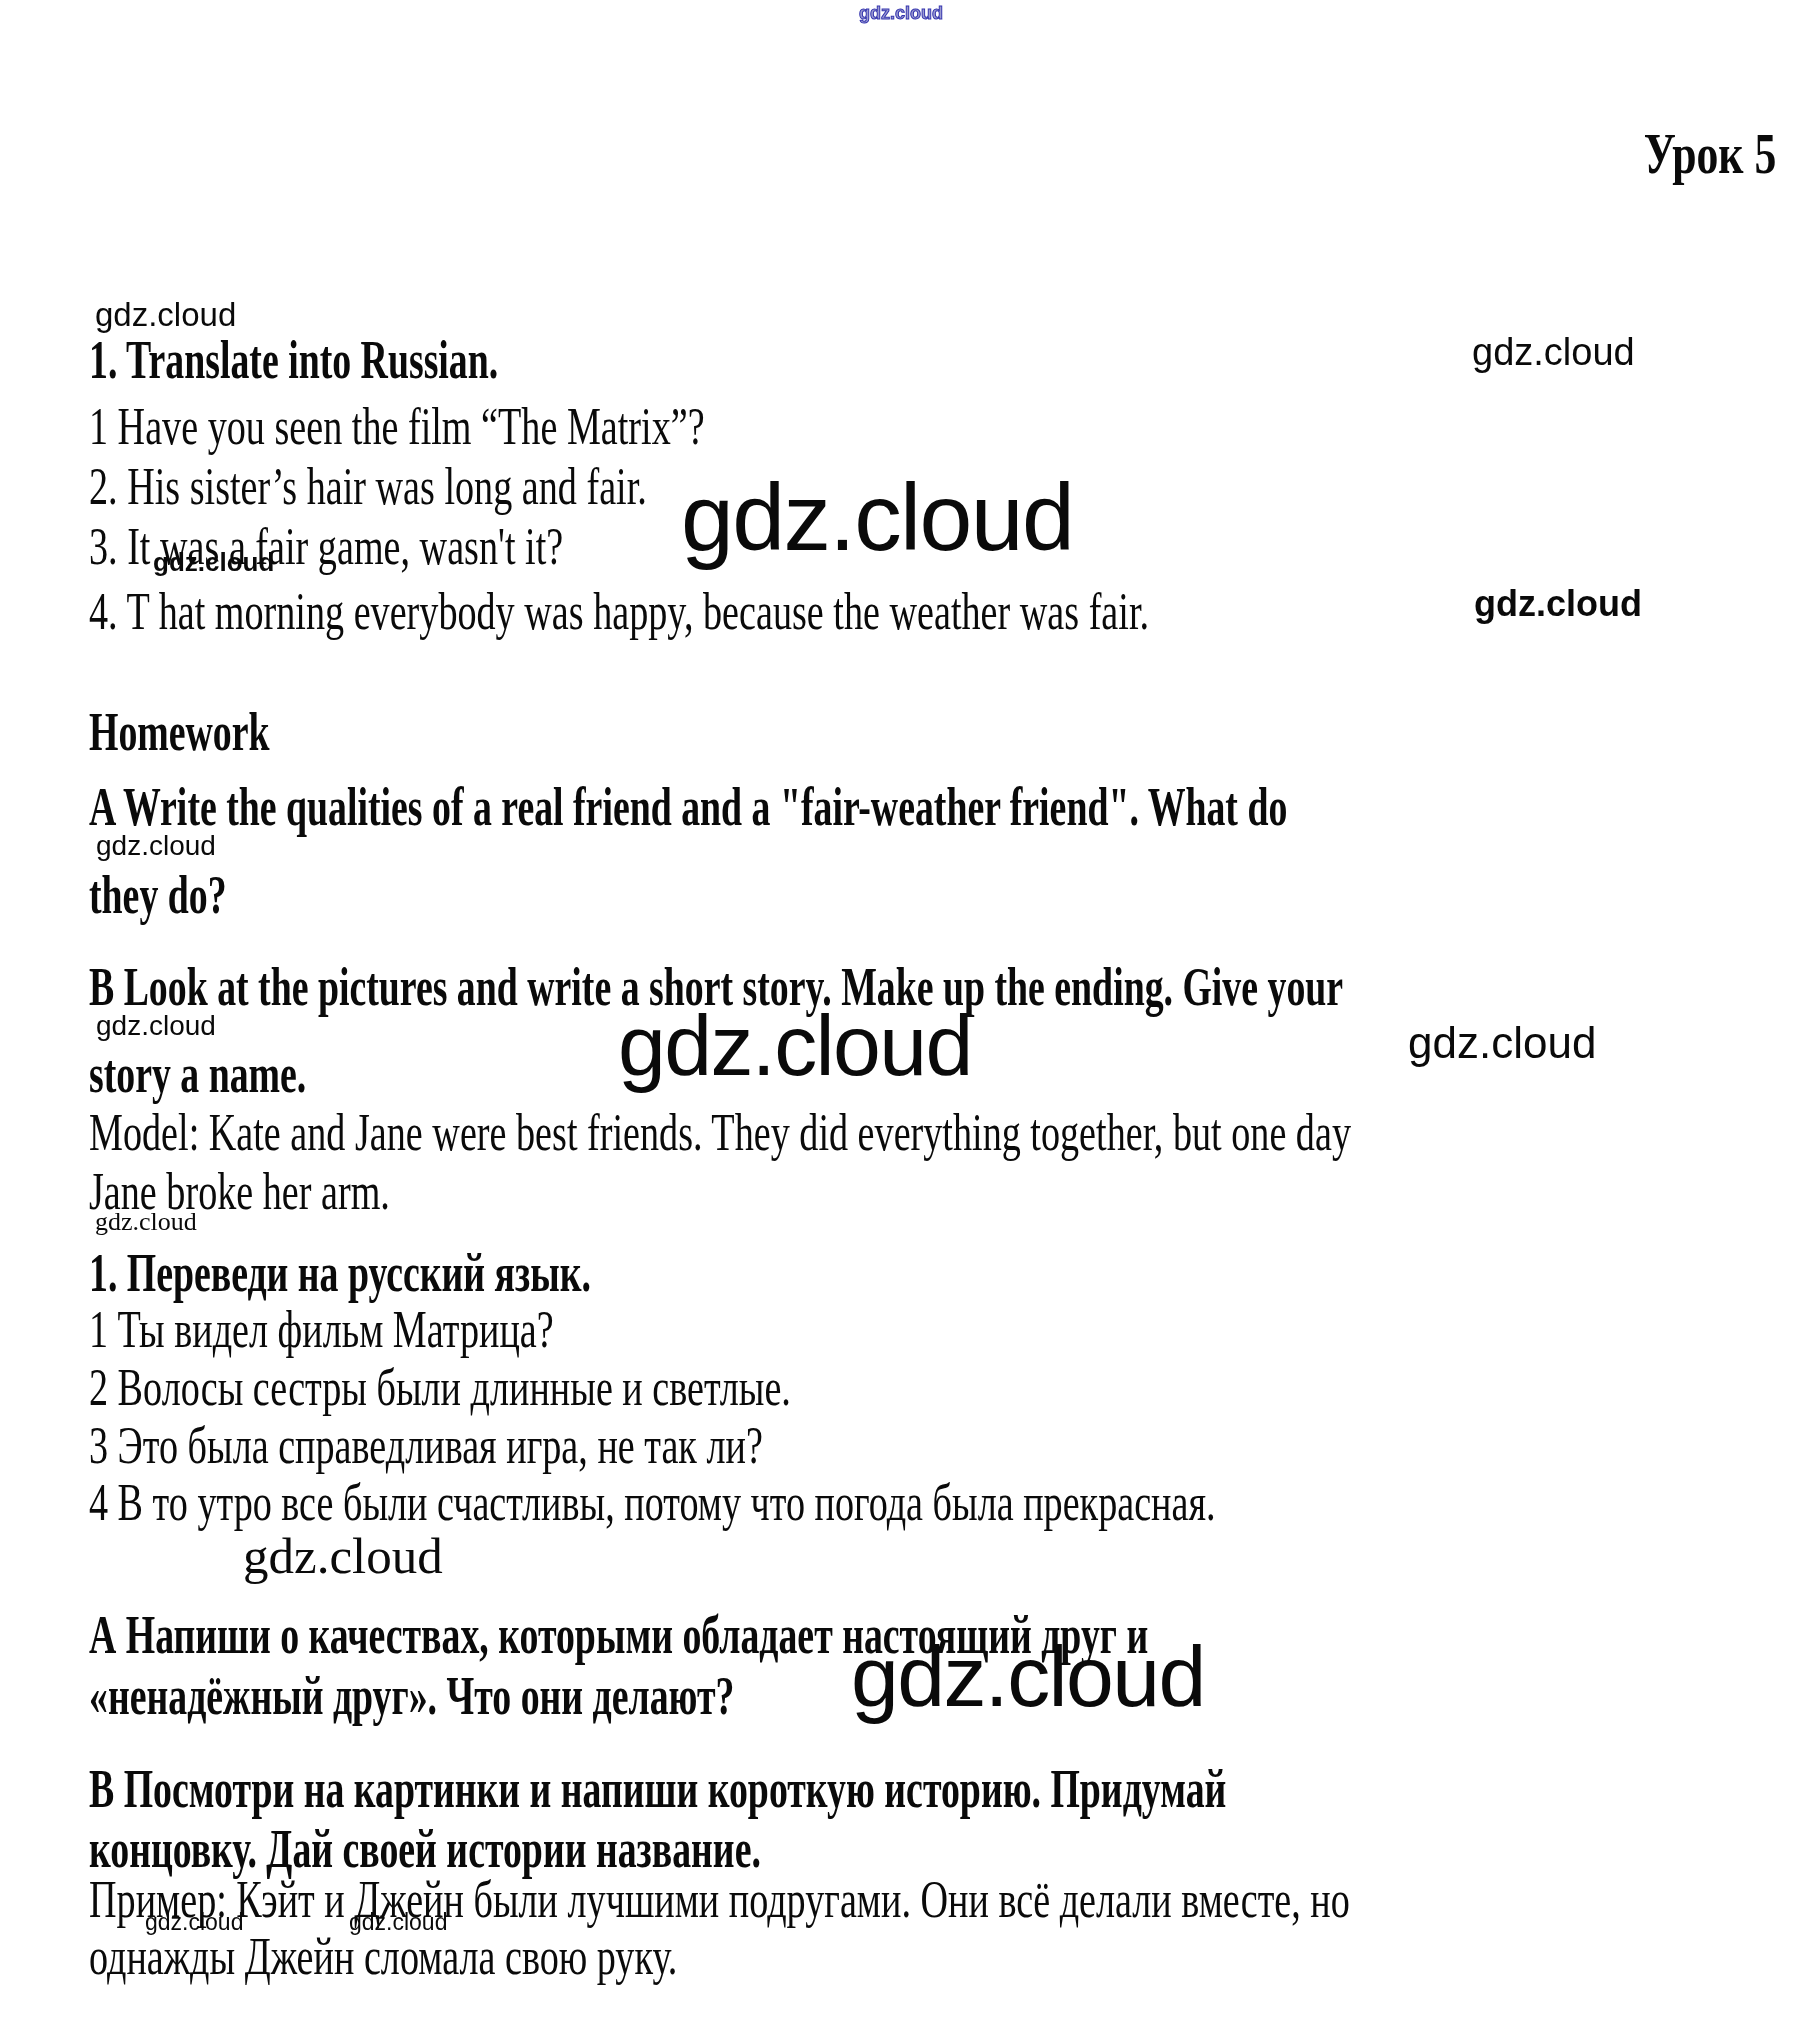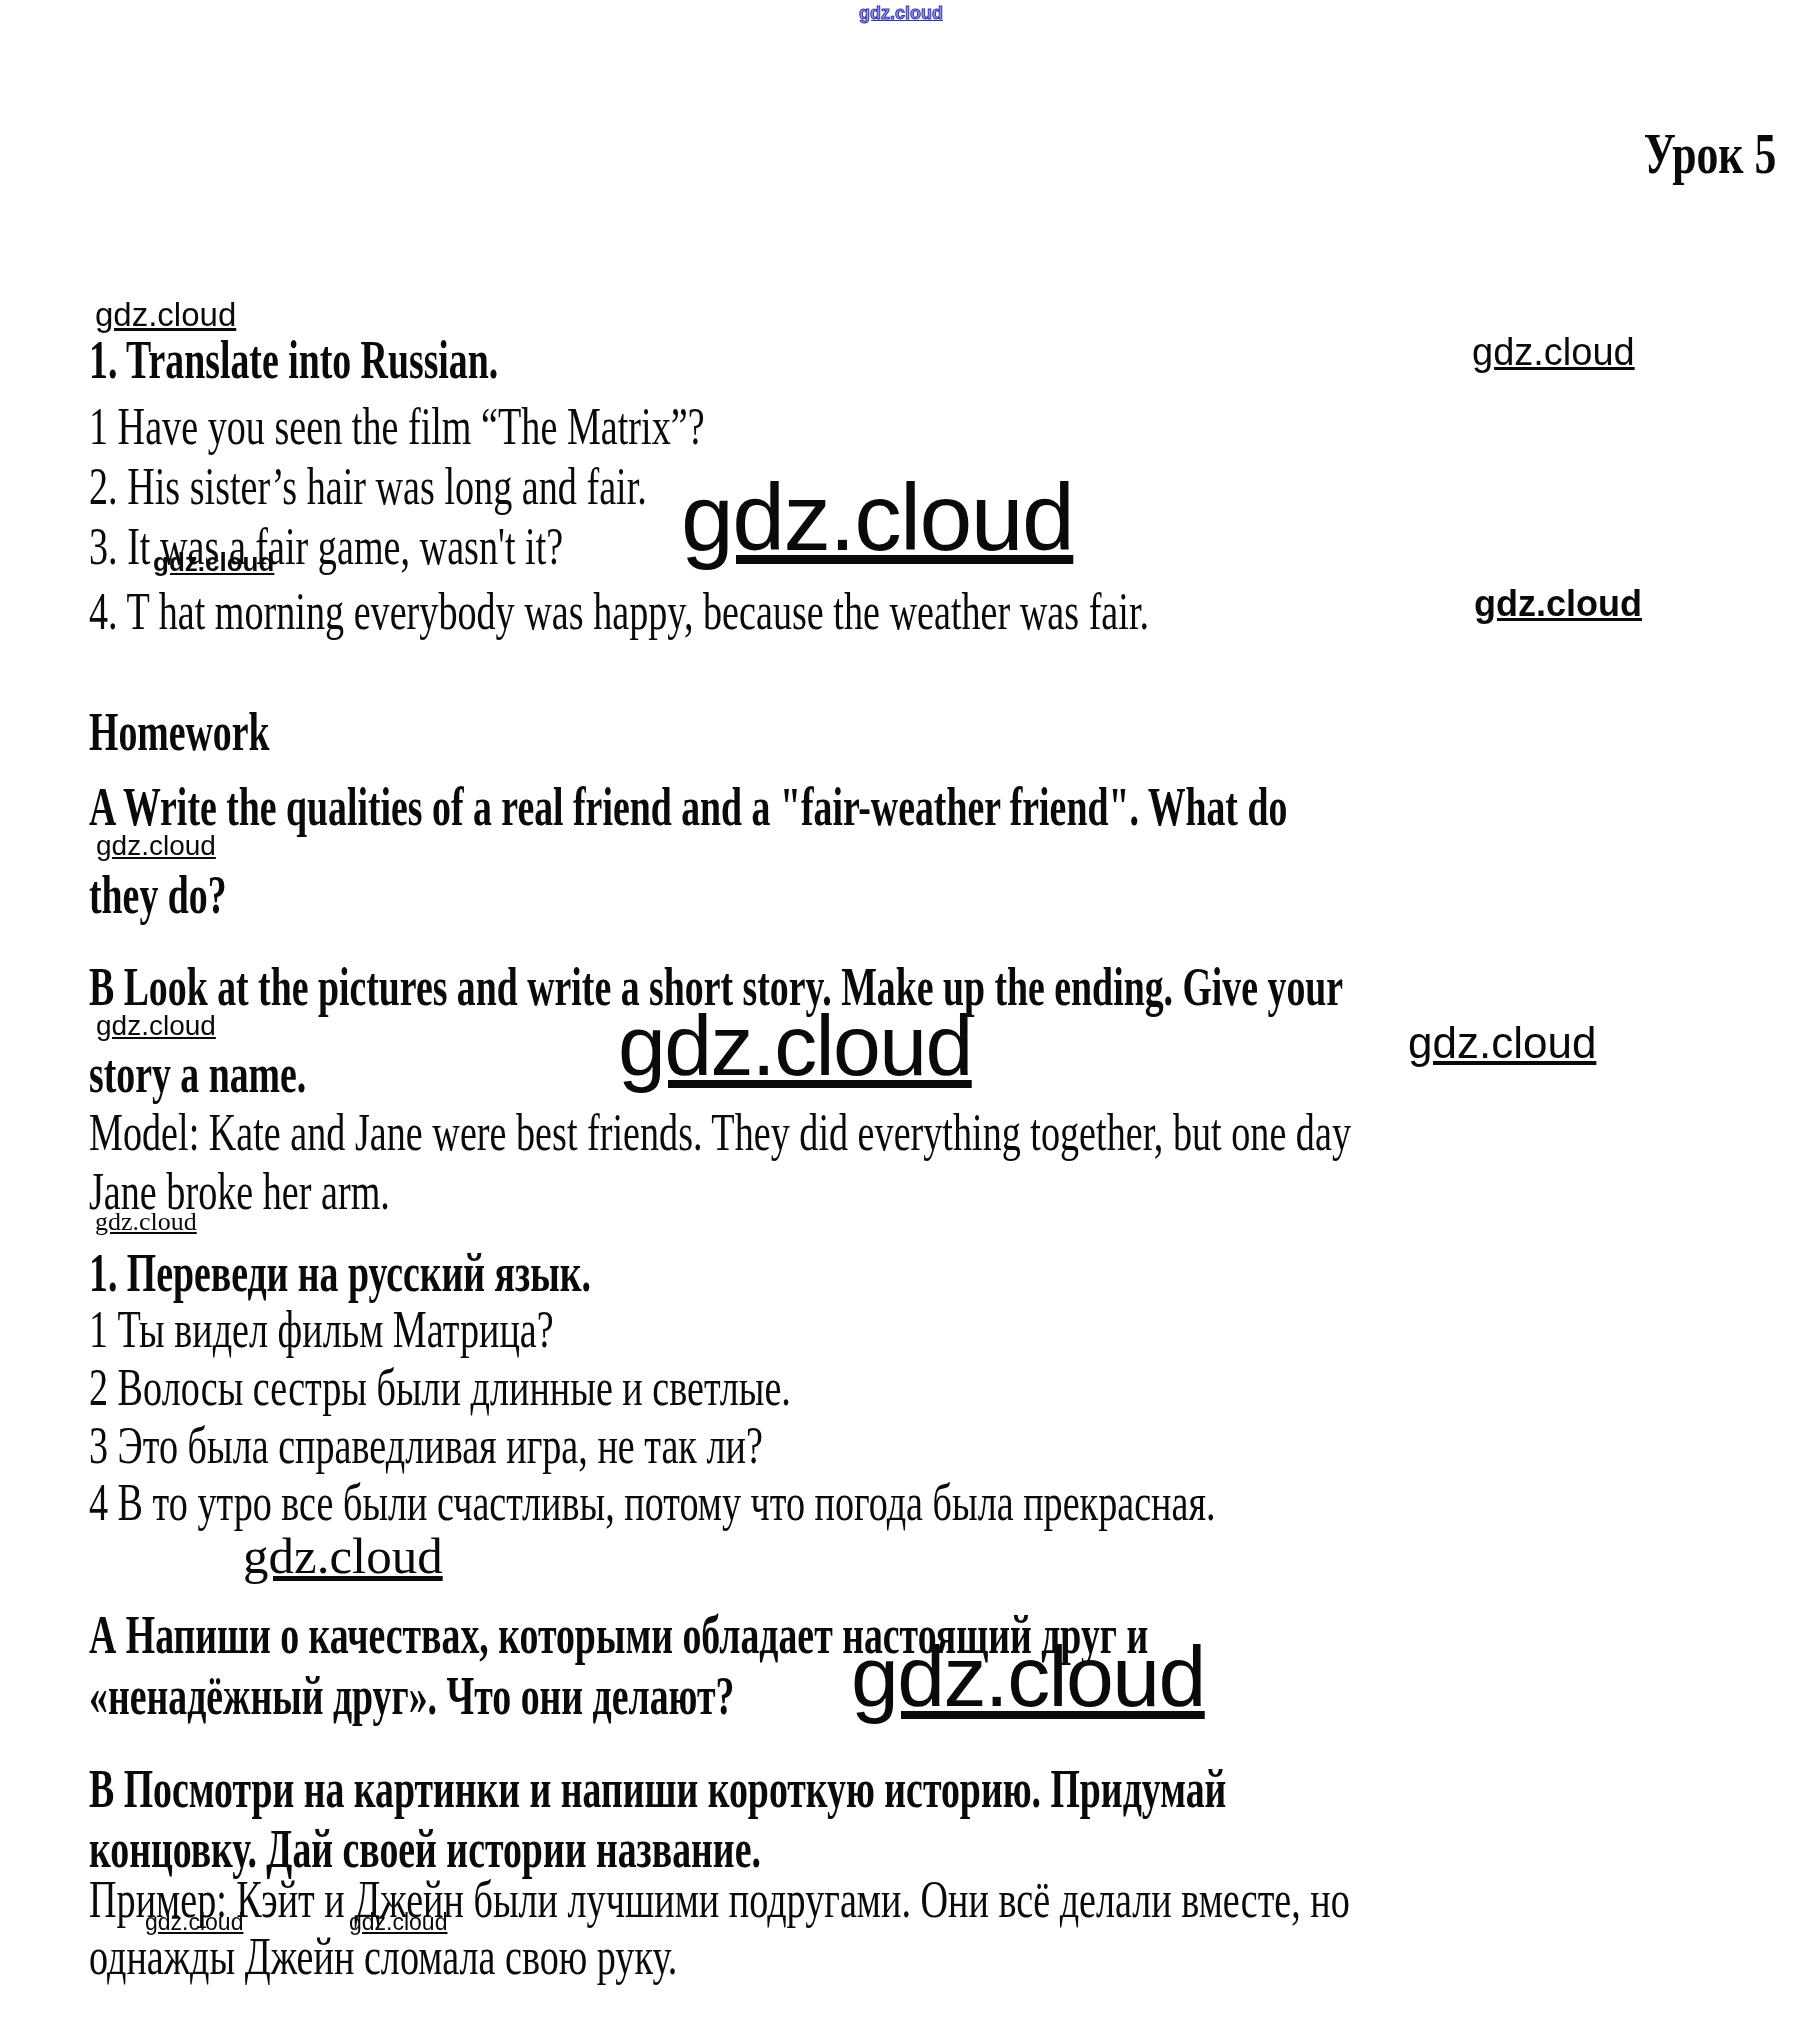--- a/index.html
+++ b/index.html
@@ -42,21 +42,20 @@
     transform-origin:50% 0;
     white-space:nowrap;
   }
   
   .wm{
     position:absolute;
     font-family:"Liberation Sans", sans-serif;
     white-space:nowrap;
     color:#0a0a0a;
     line-height:1;
-    text-decoration:underline;
   }
   .wm.blue{
     font-size:18px;
     color:#9a9ad0;
     -webkit-text-stroke:1px #3434ae;
     font-weight:bold;
   }
   .wm.s40{font-size:33px;}
   .wm.s46{font-size:38px;font-weight:500;}
   .wm.s34{font-size:28px;}

